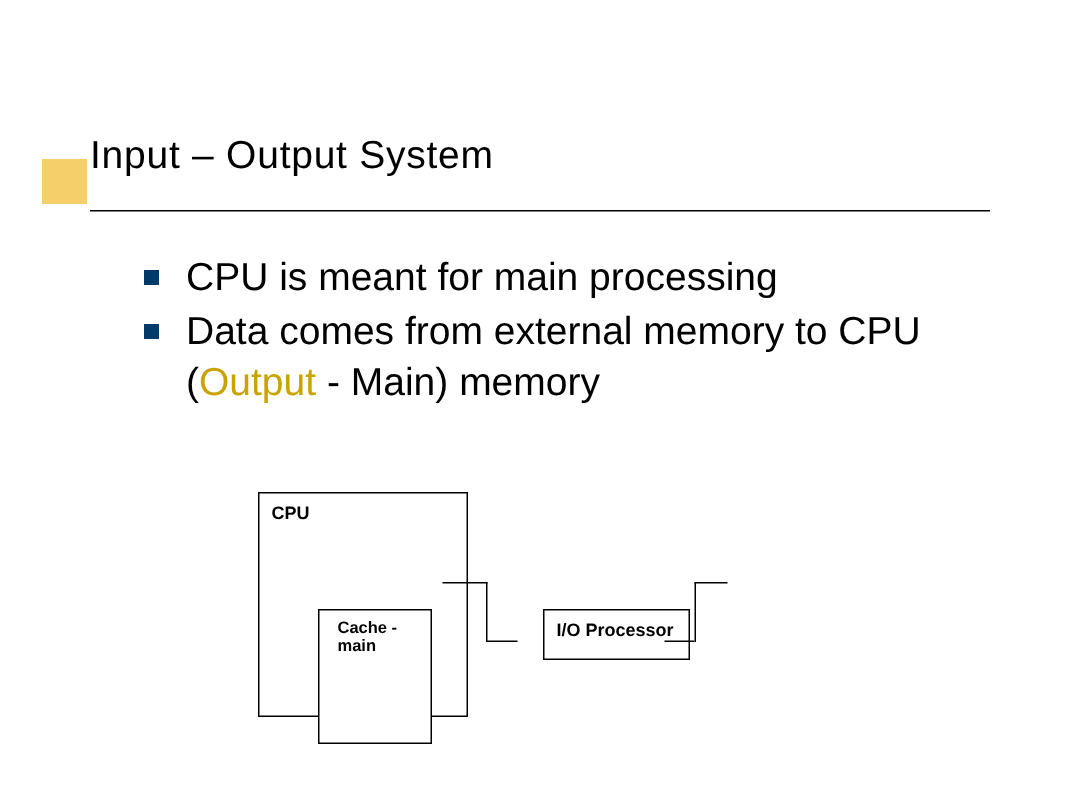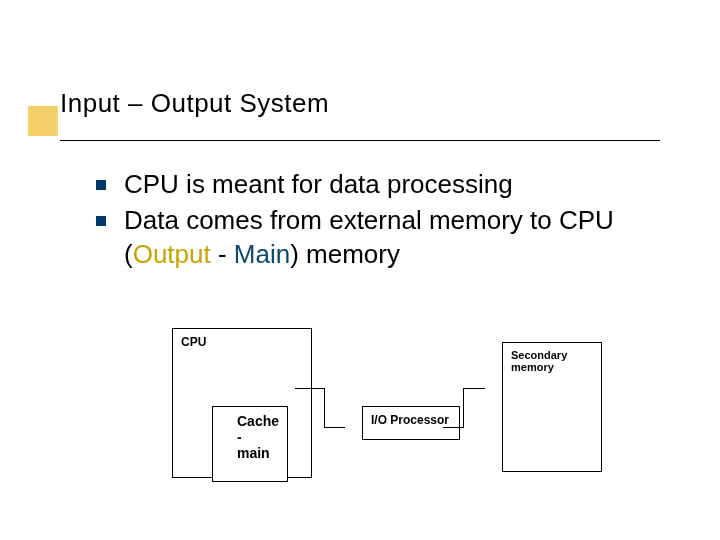--- a/index.html
+++ b/index.html
@@ -44,21 +44,21 @@
   }
   .bullet .sq{
     flex:0 0 auto;
     width:10px;height:10px;
     background:#003a6a;
     margin-top:12px;
     margin-right:18px;
   }
   .bullet .txt{flex:1;}
   .c-cache{color:#c9a400;}
-  .c-main{color:#0c4a6e;}
+  .c-main{color:#000000;}
   
   .diagram{
     position:absolute;
     left:155px;top:328px;
     width:430px;height:170px;
     font-family:Arial, sans-serif;
     font-size:12px;
     font-weight:bold;
     color:#000;
   }
@@ -67,23 +67,23 @@
     background:#fff;
     border:1px solid #000;
     box-sizing:border-box;
     margin-left:17px;
   }
   .cpu-box{
     left:0;top:0;width:140px;height:150px;
     padding:6px 8px;
   }
   .cache-box{
-    left:40px;top:78px;width:76px;height:76px;
-    padding:6px 24px;
-    font-size:14px;
+    left:40px;top:78px;width:76px;height:90px;
+    padding:6px 12px;
+    font-size:11px;
   }
   .io-box{
     left:190px;top:78px;width:98px;height:34px;
     padding:6px 8px;
   }
   .mem-box{
     left:330px;top:14px;width:100px;height:130px;
     padding:6px 8px;
     font-size:11px;
   }
@@ -98,40 +98,37 @@
 </head>
 <body>
 
 <div class="accent-block"></div>
 <div class="title">Input – Output System</div>
 <div class="title-rule"></div>
 
 <div class="bullets">
   <div class="bullet">
     <span class="sq"></span>
-    <span class="txt">CPU is meant for data processing</span>
+    <span class="txt">CPU is meant for main processing</span>
   </div>
   <div class="bullet">
     <span class="sq"></span>
     <span class="txt">Data comes from external memory to CPU (<span class="c-cache">Output</span> - <span class="c-main">Main</span>) memory</span>
   </div>
 </div>
 
 <div class="diagram">
   <div class="box cpu-box">
     <span>CPU</span>
   </div>
   <div class="box cache-box">
     <span>Cache - main</span>
   </div>
   <div class="box io-box">
     <span>I/O Processor</span>
   </div>
-  <div class="box mem-box">
-    <span>Secondary memory</span>
-  </div>
   <div class="wire h1"></div>
   <div class="wire v1"></div>
   <div class="wire h2"></div>
   <div class="wire h3"></div>
   <div class="wire v2"></div>
   <div class="wire h4"></div>
 </div>
 
 </body></html>

